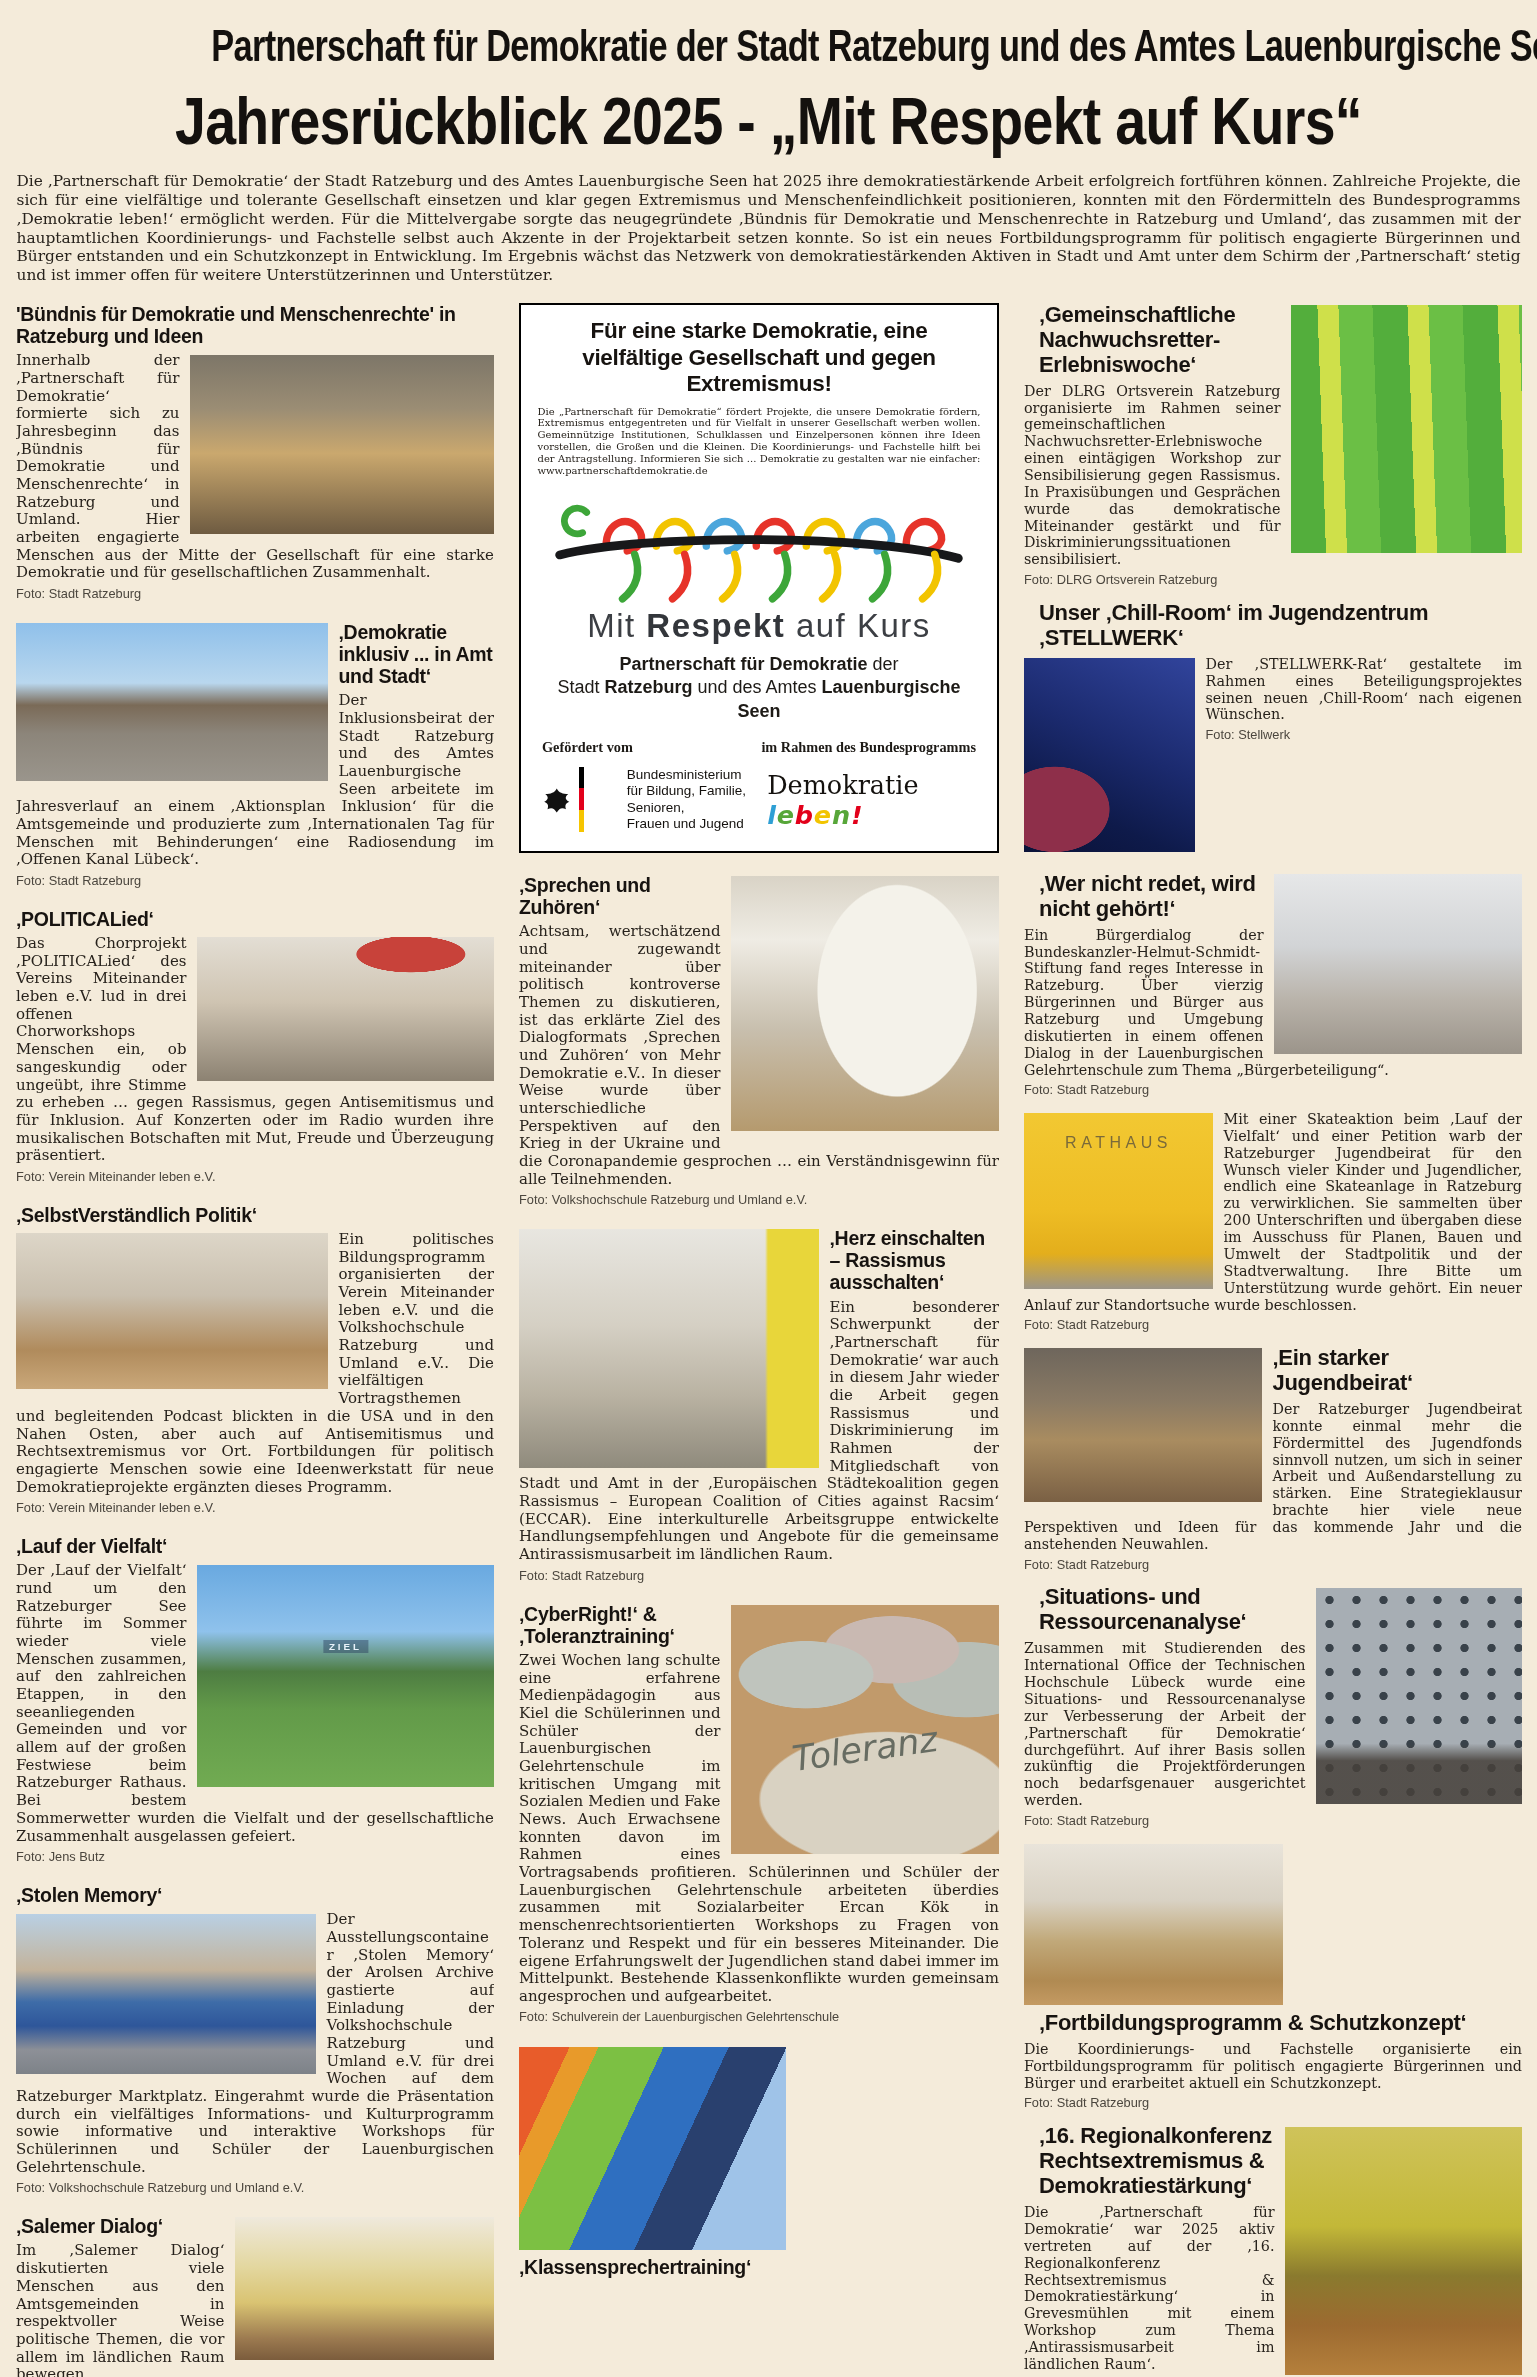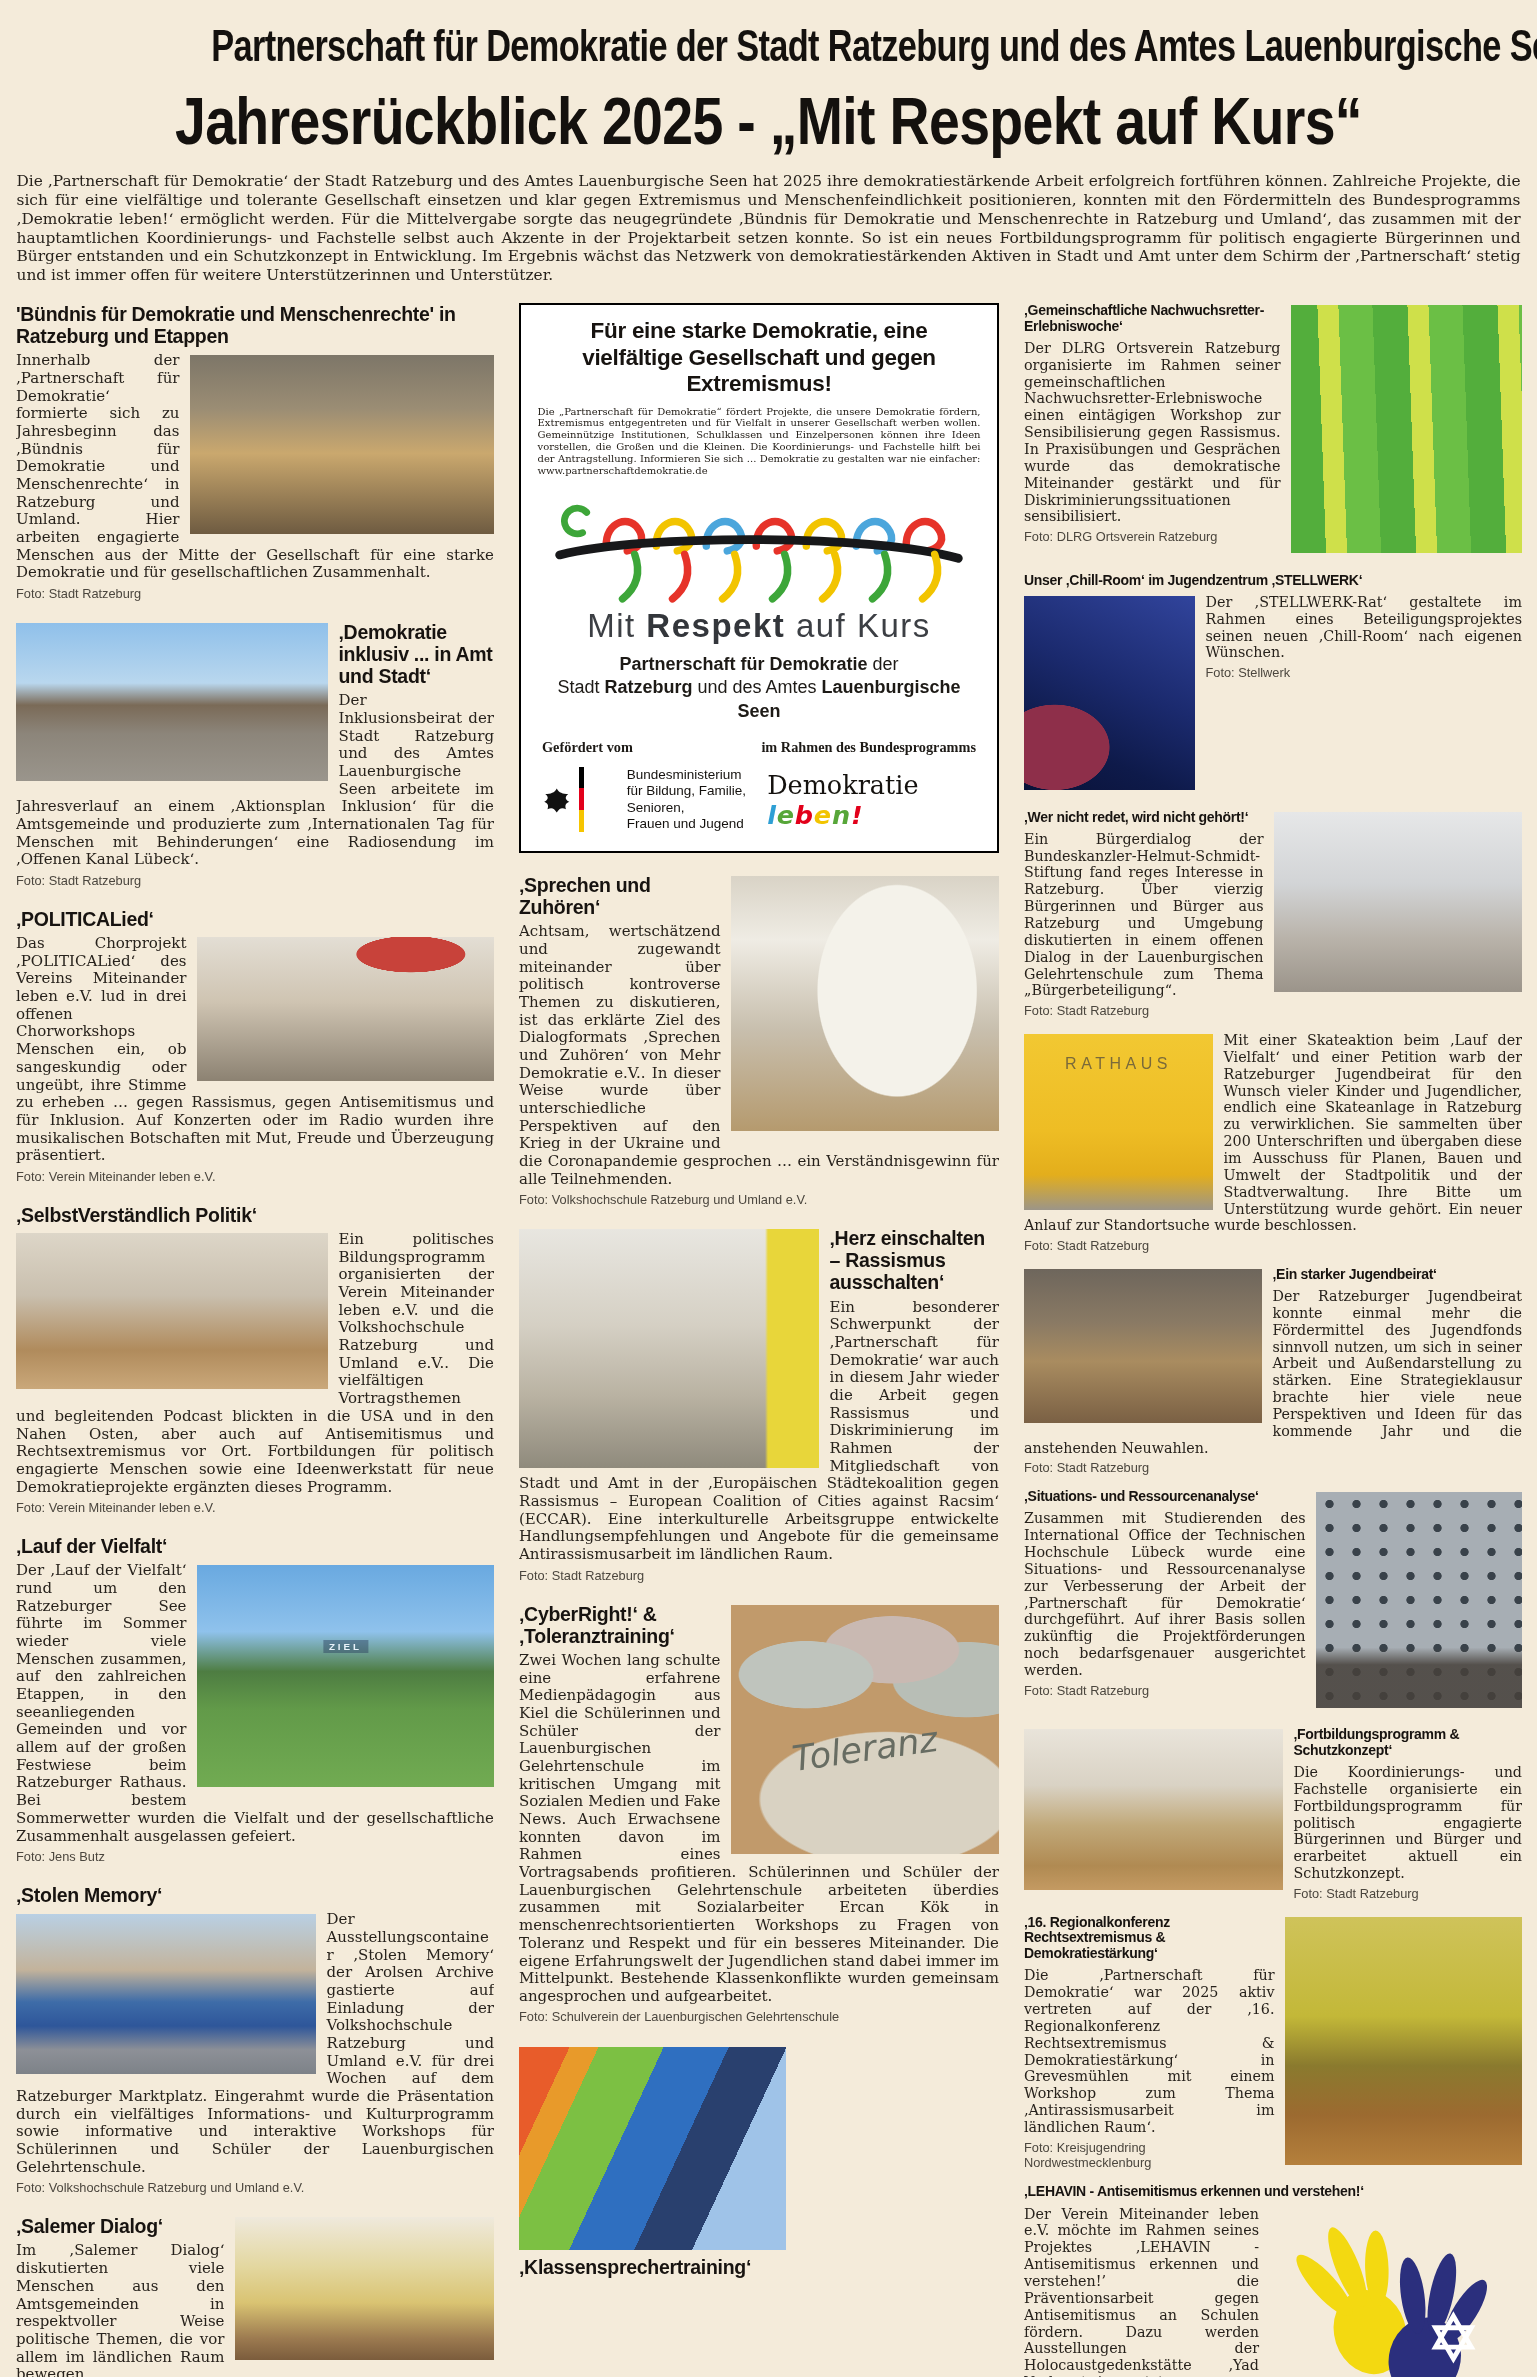--- a/index.html
+++ b/index.html
@@ -15,21 +15,21 @@
   .subtitle .cond{transform:scaleX(.84);}
   .intro{font-size:15.4px;line-height:1.22;text-align:justify;margin:18px 0 18px;
          hyphens:auto;-webkit-hyphens:auto;overflow-wrap:break-word;}
   
   .cols{display:grid;grid-template-columns:478px 480px 498px;column-gap:25px;
         padding:0 16px;align-items:start;}
   article{margin:0 0 19.5px;overflow:hidden;}
   .col-right article{margin-bottom:13.5px;}
   h3{font-family:"Liberation Sans","DejaVu Sans",sans-serif;font-weight:700;
      font-size:19.5px;line-height:1.13;letter-spacing:-0.3px;color:#171310;margin:0 0 5.3px;}
-  .col-right h3{font-size:14px;}
+  .col-right h3{font-size:22px;margin-left:15px;}
   .body{font-size:15px;line-height:1.18;text-align:justify;margin:0 0 3.8px;
         hyphens:auto;-webkit-hyphens:auto;overflow-wrap:break-word;}
   .col-right .body{font-size:14.3px;}
   .caption{font-family:"Liberation Sans","DejaVu Sans",sans-serif;font-size:12.8px;
            color:#4b463e;margin:0.8px 0 0;line-height:1.2;}
   
   .ph{position:relative;}
   .fr{float:right;margin:2.3px 0 6px 10.5px;}
   .fl{float:left;margin:2.3px 10.5px 6px 0;}
   .ph-a1{background:linear-gradient(180deg,#7d7668,#9b8d74 30%,#caa86e 55%,#6e5b41);}
@@ -98,21 +98,21 @@
     <h1 class="title"><span class="cond">Partnerschaft für Demokratie der Stadt Ratzeburg und des Amtes Lauenburgische Seen</span></h1>
     <div class="subtitle"><span class="cond">Jahresrückblick 2025 - „Mit Respekt auf Kurs“</span></div>
     <p class="intro">Die ‚Partnerschaft für Demokratie‘ der Stadt Ratzeburg und des Amtes Lauenburgische Seen hat 2025 ihre demokratiestärkende Arbeit erfolgreich fortführen können. Zahlreiche Projekte, die sich für eine vielfältige und tolerante Gesellschaft einsetzen und klar gegen Extremismus und Menschenfeindlichkeit positionieren, konnten mit den Fördermitteln des Bundesprogramms ‚Demokratie leben!‘ ermöglicht werden. Für die Mittelvergabe sorgte das neugegründete ‚Bündnis für Demokratie und Menschenrechte in Ratzeburg und Umland‘, das zusammen mit der hauptamtlichen Koordinierungs- und Fachstelle selbst auch Akzente in der Projektarbeit setzen konnte. So ist ein neues Fortbildungsprogramm für politisch engagierte Bürgerinnen und Bürger entstanden und ein Schutzkonzept in Entwicklung. Im Ergebnis wächst das Netzwerk von demokratiestärkenden Aktiven in Stadt und Amt unter dem Schirm der ‚Partnerschaft‘ stetig und ist immer offen für weitere Unterstützerinnen und Unterstützer.</p>
   </header>
 
   <div class="cols">
 
     <div class="col-left">
 
       <article>
-        <h3>'Bündnis für Demokratie und Menschenrechte' in Ratzeburg und Etappen</h3>
+        <h3>'Bündnis für Demokratie und Menschenrechte' in Ratzeburg und Ideen</h3>
         <div class="ph fr ph-a1" style="width:304px;height:179px"></div>
         <p class="body">Innerhalb der ‚Partnerschaft für Demokratie‘ formierte sich zu Jahresbeginn das ‚Bündnis für Demokratie und Menschenrechte‘ in Ratzeburg und Umland. Hier arbeiten engagierte Menschen aus der Mitte der Gesellschaft für eine starke Demokratie und für gesellschaftlichen Zusammenhalt.</p>
         <p class="caption">Foto: Stadt Ratzeburg</p>
       </article>
 
       <article>
         <div class="ph fl ph-a2" style="width:312px;height:158px"></div>
         <h3>‚Demokratie inklusiv ... in Amt und Stadt‘</h3>
         <p class="body">Der Inklusionsbeirat der Stadt Ratzeburg und des Amtes Lauenburgische Seen arbeitete im Jahresverlauf an einem ‚Aktionsplan Inklusion‘ für die Amtsgemeinde und produzierte zum ‚Internationalen Tag für Menschen mit Behinderungen‘ eine Radiosendung im ‚Offenen Kanal Lübeck‘.</p>
         <p class="caption">Foto: Stadt Ratzeburg</p>

